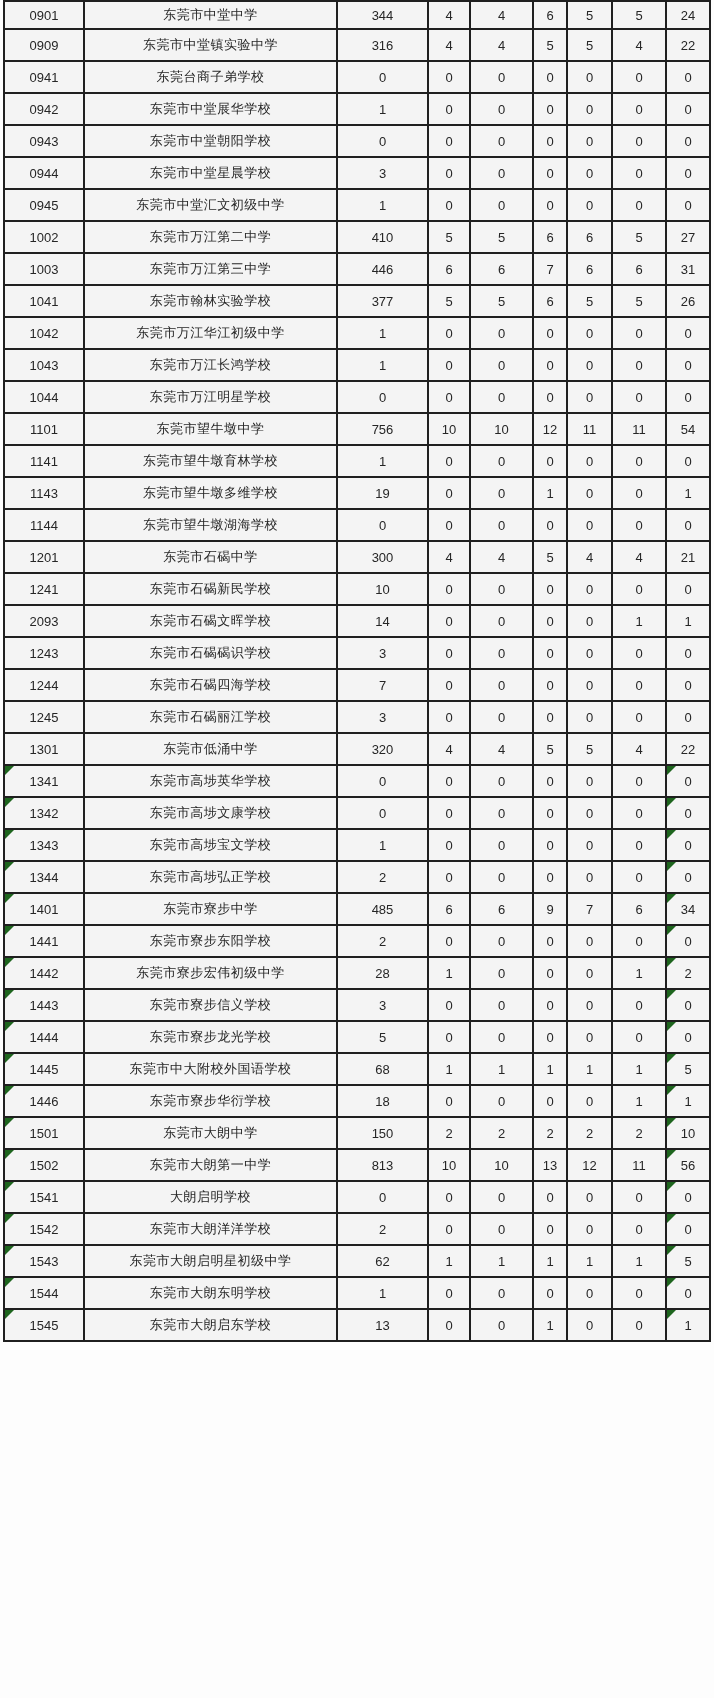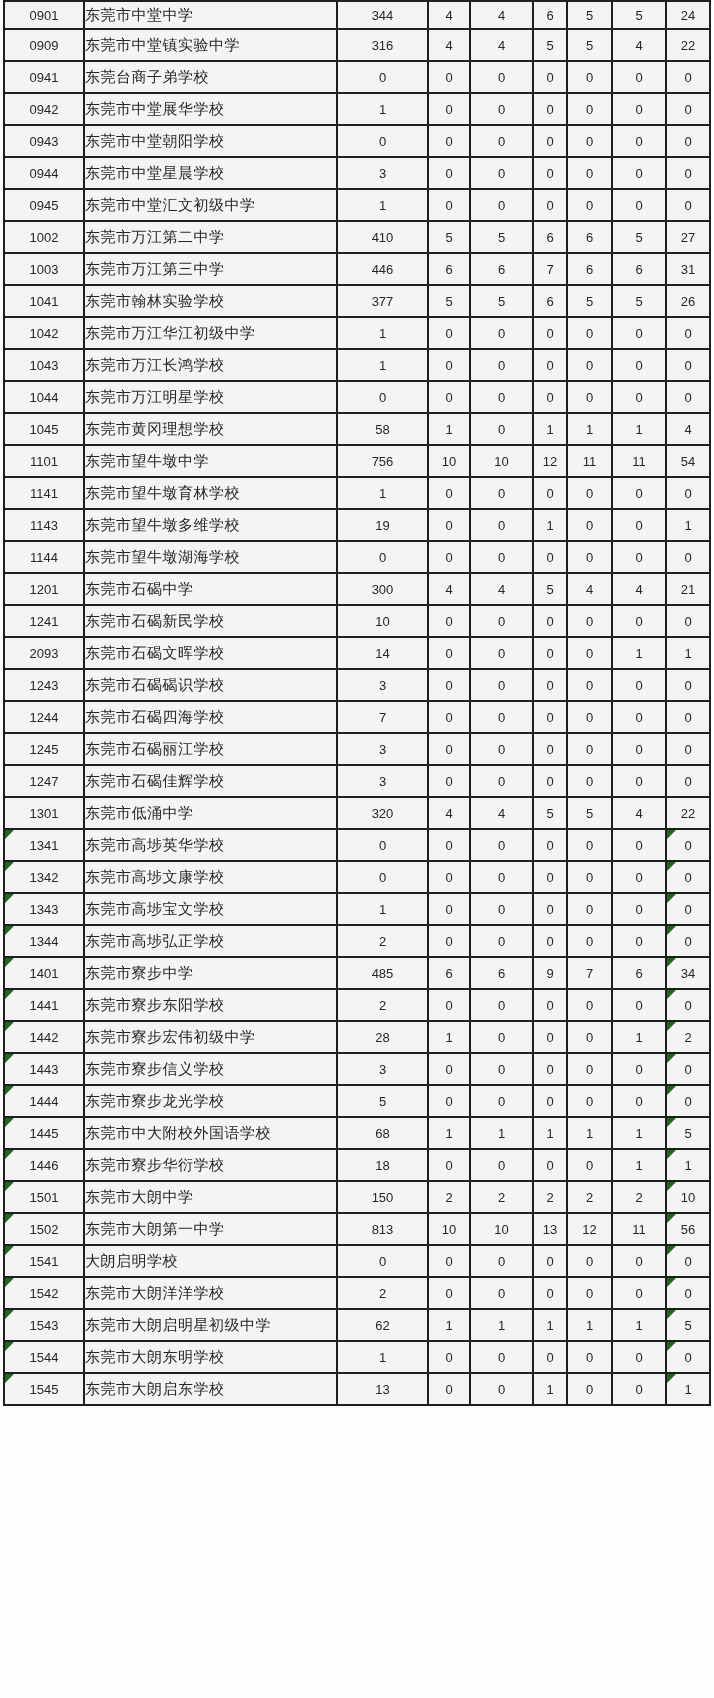--- a/index.html
+++ b/index.html
@@ -26,23 +26,23 @@
     white-space:nowrap;
   }
   table.sheet tr{height:32px;padding-left:12px;}
   table.sheet tr:first-child{height:28px;}
   td.num{
     text-align:center;
     font-size:13px;
     font-family:"Liberation Sans","DejaVu Sans",sans-serif;
   }
   td.name{
-    text-align:left;
+    text-align:center;
     padding-left:4px;
-    font-size:15px;
+    font-size:13px;
     letter-spacing:0.5px;
   }
   
   tr.flagged td:first-child::before,
   tr.flagged td:last-child::before{
     content:"";
     position:absolute;
     top:0;left:0;
     width:0;height:0;
     border-top:9px solid #1e651e;
@@ -202,31 +202,20 @@
         <td class="name">东莞市万江明星学校</td>
         <td class="num">0</td>
         <td class="num">0</td>
         <td class="num">0</td>
         <td class="num">0</td>
         <td class="num">0</td>
         <td class="num">0</td>
         <td class="num">0</td>
       </tr>
       <tr>
-        <td class="num">1045</td>
-        <td class="name">东莞市黄冈理想学校</td>
-        <td class="num">58</td>
-        <td class="num">1</td>
-        <td class="num">0</td>
-        <td class="num">1</td>
-        <td class="num">1</td>
-        <td class="num">1</td>
-        <td class="num">4</td>
-      </tr>
-      <tr>
         <td class="num">1101</td>
         <td class="name">东莞市望牛墩中学</td>
         <td class="num">756</td>
         <td class="num">10</td>
         <td class="num">10</td>
         <td class="num">12</td>
         <td class="num">11</td>
         <td class="num">11</td>
         <td class="num">54</td>
       </tr>
@@ -323,31 +312,20 @@
         <td class="name">东莞市石碣丽江学校</td>
         <td class="num">3</td>
         <td class="num">0</td>
         <td class="num">0</td>
         <td class="num">0</td>
         <td class="num">0</td>
         <td class="num">0</td>
         <td class="num">0</td>
       </tr>
       <tr>
-        <td class="num">1247</td>
-        <td class="name">东莞市石碣佳辉学校</td>
-        <td class="num">3</td>
-        <td class="num">0</td>
-        <td class="num">0</td>
-        <td class="num">0</td>
-        <td class="num">0</td>
-        <td class="num">0</td>
-        <td class="num">0</td>
-      </tr>
-      <tr>
         <td class="num">1301</td>
         <td class="name">东莞市低涌中学</td>
         <td class="num">320</td>
         <td class="num">4</td>
         <td class="num">4</td>
         <td class="num">5</td>
         <td class="num">5</td>
         <td class="num">4</td>
         <td class="num">22</td>
       </tr>

